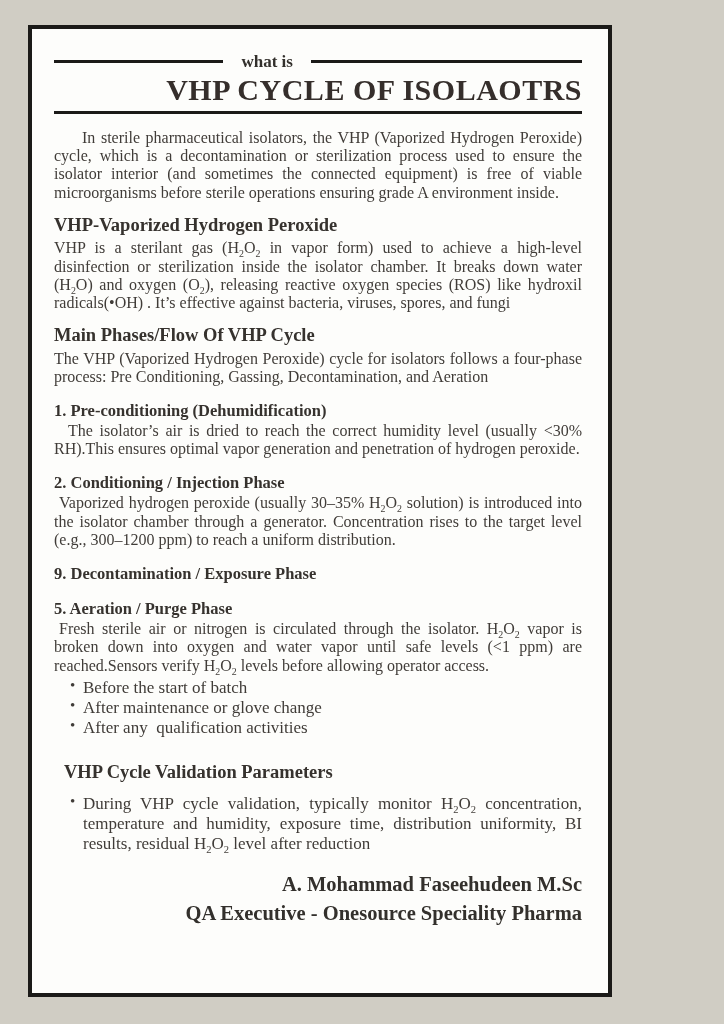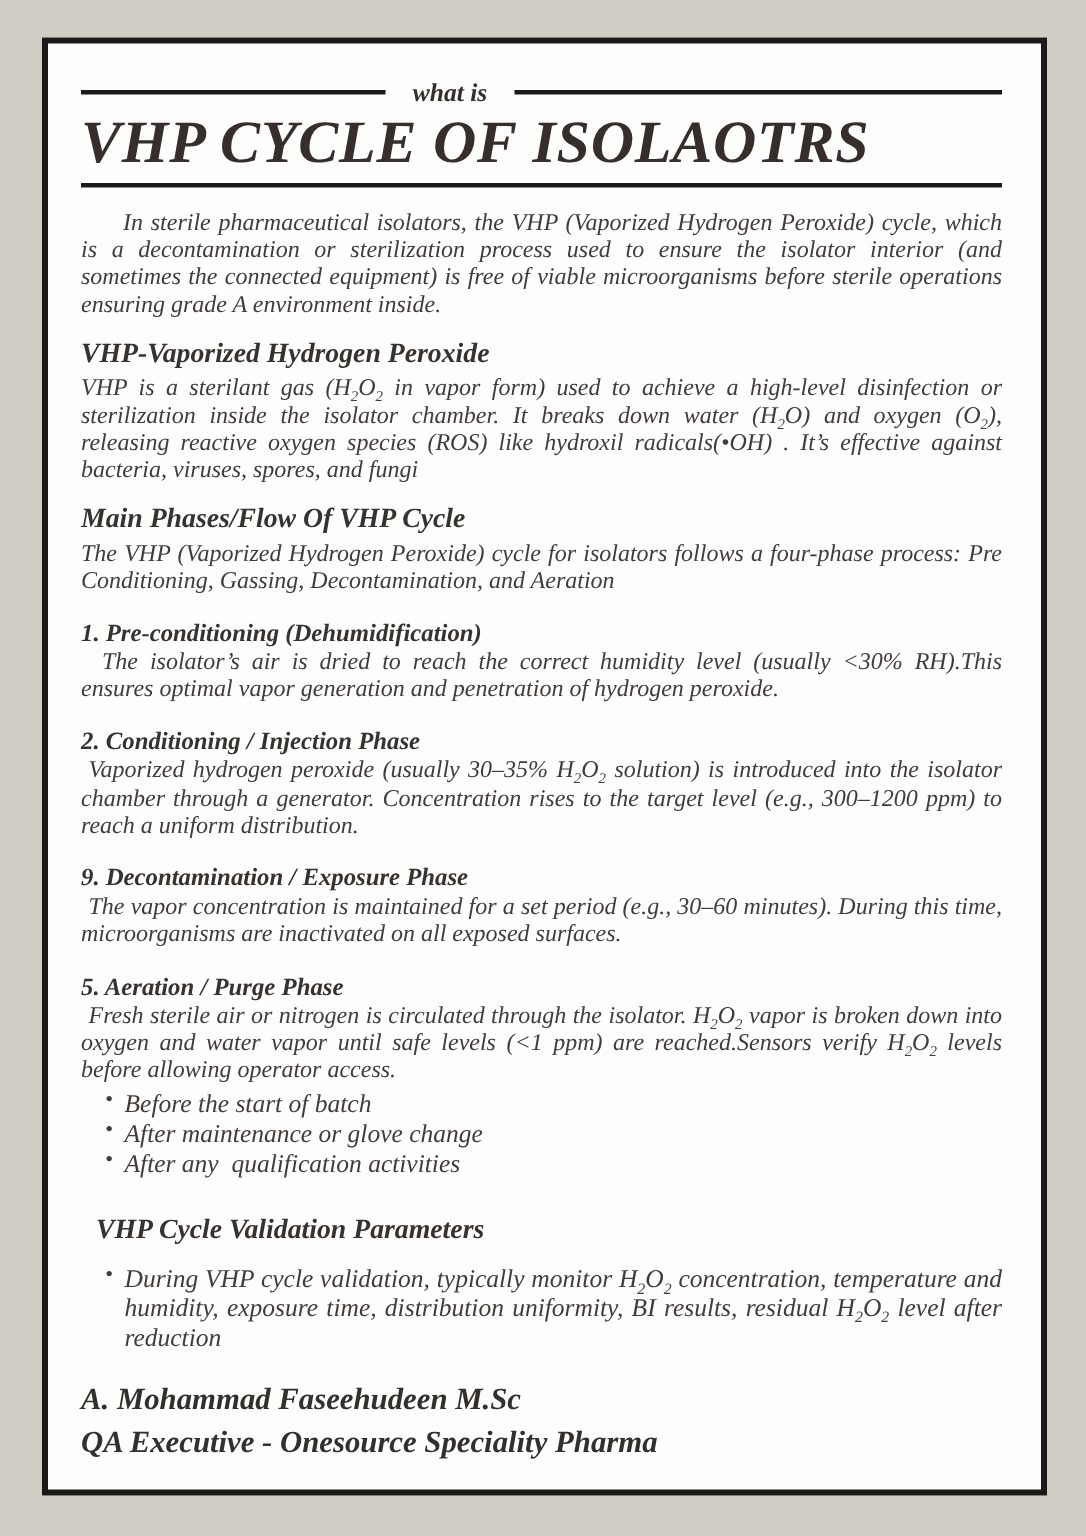--- a/index.html
+++ b/index.html
@@ -10,26 +10,25 @@
     font-family: "Liberation Serif", "DejaVu Serif", serif;
   }
   .canvas {
     position: relative;
     width: 724px; height: 1024px;
     background: var(--bg, #d0cdc4);
   }
   .paper {
     position: absolute;
     left: 28px; top: 25px;
-    width: 670px; height: 972px;
+    width: 584px; height: 972px;
     background: var(--paper, #fdfdfb);
     border: 4px solid var(--border, #1b1a18);
     padding: 14px 26px 0 22px;
     color: var(--ink, #403c38);
-    font-style: italic;
   }
   
   .eyebrow-row {
     display: flex;
     align-items: center;
     margin-top: 10px;
   }
   .rule {
     height: 3px;
     background: var(--border, #1b1a18);
@@ -39,22 +38,22 @@
   .eyebrow-text {
     padding: 0 18px;
     font-weight: 700;
     font-size: 17px;
     color: #33302c;
     white-space: nowrap;
     line-height: 1;
   }
   h1 {
     margin: 3px 0 0 0;
-    text-align: left;
-    font-size: 40px;
+    text-align: right;
+    font-size: 30px;
     font-weight: 700;
     letter-spacing: 0.5px;
     color: var(--title, #352e2b);
     line-height: 1.1;
   }
   .title-rule {
     height: 3px;
     background: var(--border, #1b1a18);
     margin-top: 5px;
   }
@@ -103,21 +102,21 @@
     position: absolute;
     left: 0; top: -1px;
     font-size: 15px;
   }
   .validation-heading { margin-top: 24px; margin-left: 10px; }
   .validation-list { margin-top: 12px; }
   .validation-list li { text-align: justify; line-height: 1.16; }
   
   footer {
     margin-top: 17px;
-    text-align: left;
+    text-align: right;
   }
   .footer-line {
     font-size: 20.5px;
     font-weight: 700;
     color: #33302c;
     line-height: 1.4;
   }
 </style>
 </head>
 <body>
@@ -148,21 +147,20 @@
       <p class="indent-md">The isolator’s air is dried to reach the correct humidity level (usually &lt;30% RH).This ensures optimal vapor generation and penetration of hydrogen peroxide.</p>
     </div>
 
     <div class="step">
       <h3>2. Conditioning / Injection Phase</h3>
       <p class="indent-sm">Vaporized hydrogen peroxide (usually 30–35% H<sub>2</sub>O<sub>2</sub> solution) is introduced into the isolator chamber through a generator. Concentration rises to the target level (e.g., 300–1200 ppm) to reach a uniform distribution.</p>
     </div>
 
     <div class="step">
       <h3>9. Decontamination / Exposure Phase</h3>
-      <p class="indent-sm">The vapor concentration is maintained for a set period (e.g., 30–60 minutes). During this time, microorganisms are inactivated on all exposed surfaces.</p>
     </div>
 
     <div class="step">
       <h3>5. Aeration / Purge Phase</h3>
       <p class="indent-sm">Fresh sterile air or nitrogen is circulated through the isolator. H<sub>2</sub>O<sub>2</sub> vapor is broken down into oxygen and water vapor until safe levels (&lt;1 ppm) are reached.Sensors verify H<sub>2</sub>O<sub>2</sub> levels before allowing operator access.</p>
     </div>
 
     <ul>
       <li>Before the start of batch</li>
       <li>After maintenance or glove change</li>

